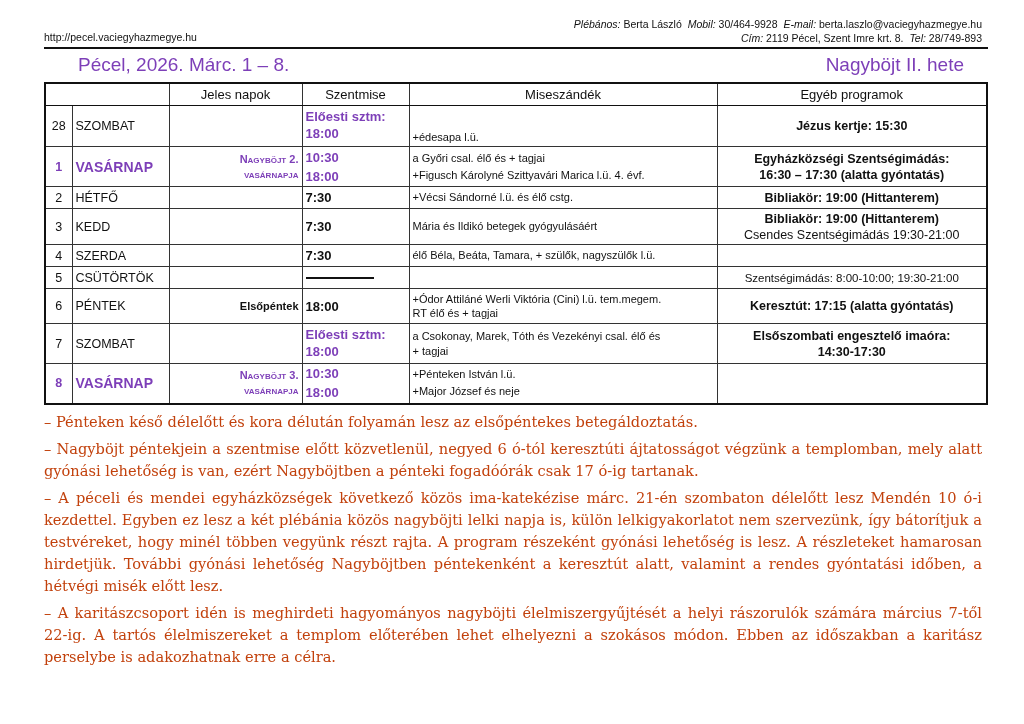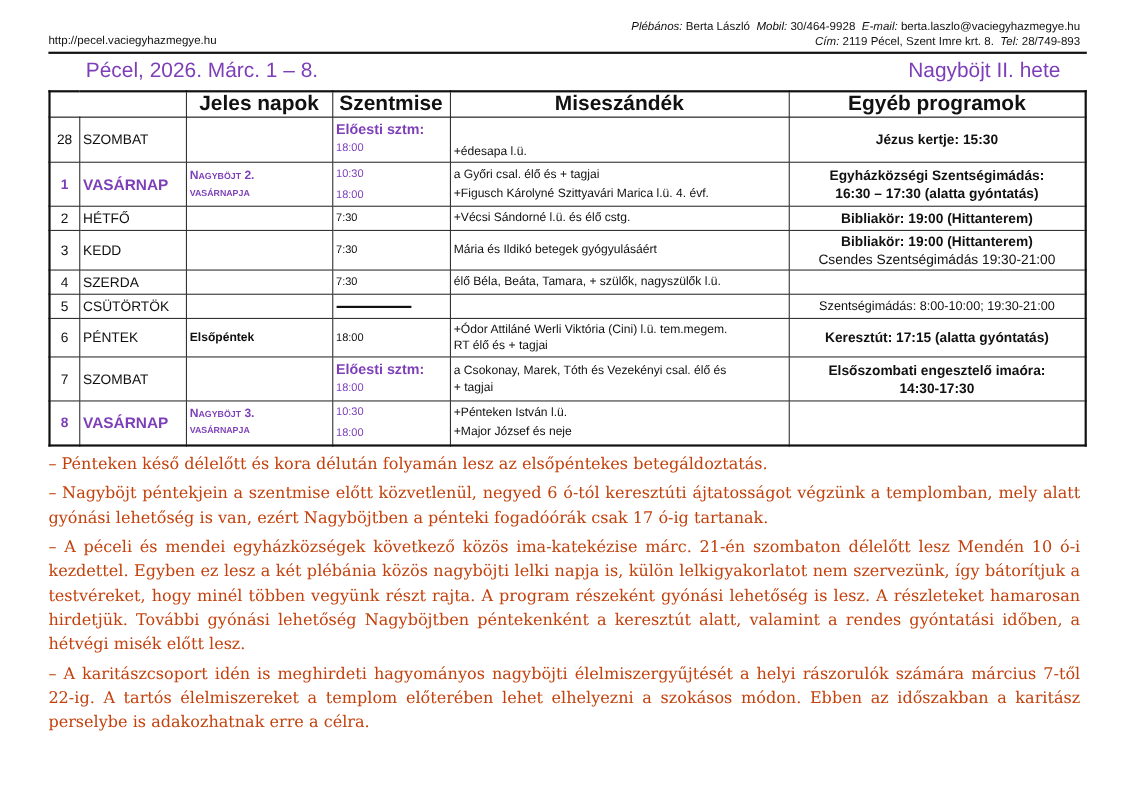--- a/index.html
+++ b/index.html
@@ -6,30 +6,30 @@
   body { width: 1024px; height: 724px; position: relative; overflow: hidden; font-family: "Liberation Sans", sans-serif; color: #111; }
   .hdr-top { position: absolute; right: 42px; top: 17px; font-size: 10.5px; text-align: right; line-height: 14px; }
   .hdr-top i { font-style: italic; margin-top: 48px; }
   .hdr-url { position: absolute; left: 44px; top: 31px; font-size: 10.5px; }
   .hdr-line { position: absolute; left: 44px; right: 36px; top: 47px; height: 2px; background: #111; }
   .title-left { position: absolute; left: 78px; top: 54px; font-size: 19px; color: #7d3fb8; }
   .title-right { position: absolute; right: 60px; top: 54px; font-size: 19px; color: #7d3fb8; }
 
   table.sched { position: absolute; left: 44px; top: 82px; width: 944px; border-collapse: collapse; border: 2px solid #111; table-layout: fixed; }
   table.sched td, table.sched th { border: 1px solid #333; padding: 0 3px; font-size: 12.5px; vertical-align: middle; }
-  table.sched th { font-weight: bold; font-size: 19px; height: 21px; border-bottom: 1.5px solid #111; }
+  table.sched th { font-weight: normal; font-size: 13px; height: 21px; border-bottom: 1.5px solid #111; }
   .c-num { width: 21px; text-align: center; }
   .c-day { width: 90px; text-align: left; }
-  .c-jeles { width: 127px; text-align: left; margin-top: 48px; }
+  .c-jeles { width: 127px; text-align: right; margin-top: 48px; }
   .c-mise { width: 100px; }
   .c-int { width: 302px; text-align: left; font-size: 11px !important; }
   .c-egy { text-align: center; }
   .purple { color: #7d3fb8; }
   .bold { font-weight: bold; }
-  .mtime { font-weight: normal; font-size: 10px; line-height: 19px; display: block; }
+  .mtime { font-weight: bold; font-size: 13px; line-height: 19px; display: block; }
   .meloesti { font-weight: bold; font-size: 13px; color: #7d3fb8; display: block; line-height: 15px; }
   .sc { font-variant: small-caps; font-weight: bold; color: #7d3fb8; font-size: 11px; line-height: 15px; display: block; }
   .int-line { display: block; line-height: 17px; }
   .egy-b { font-weight: bold; font-size: 12.5px; display: block; line-height: 16px; }
   .egy-n { font-size: 12.5px; display: block; line-height: 16px; }
   .egy-s { font-size: 11.5px; display: block; }
   .dash-line { display: inline-block; width: 68px; height: 1.5px; background: #111; vertical-align: middle; }
 
   .notes { position: absolute; left: 44px; width: 938px; top: 411px; font-family: "DejaVu Serif", "Liberation Serif", serif; font-size: 14.6px; line-height: 22px; color: #c2410c; text-align: justify; }
   .notes p { margin: 0 0 5px 0; }

